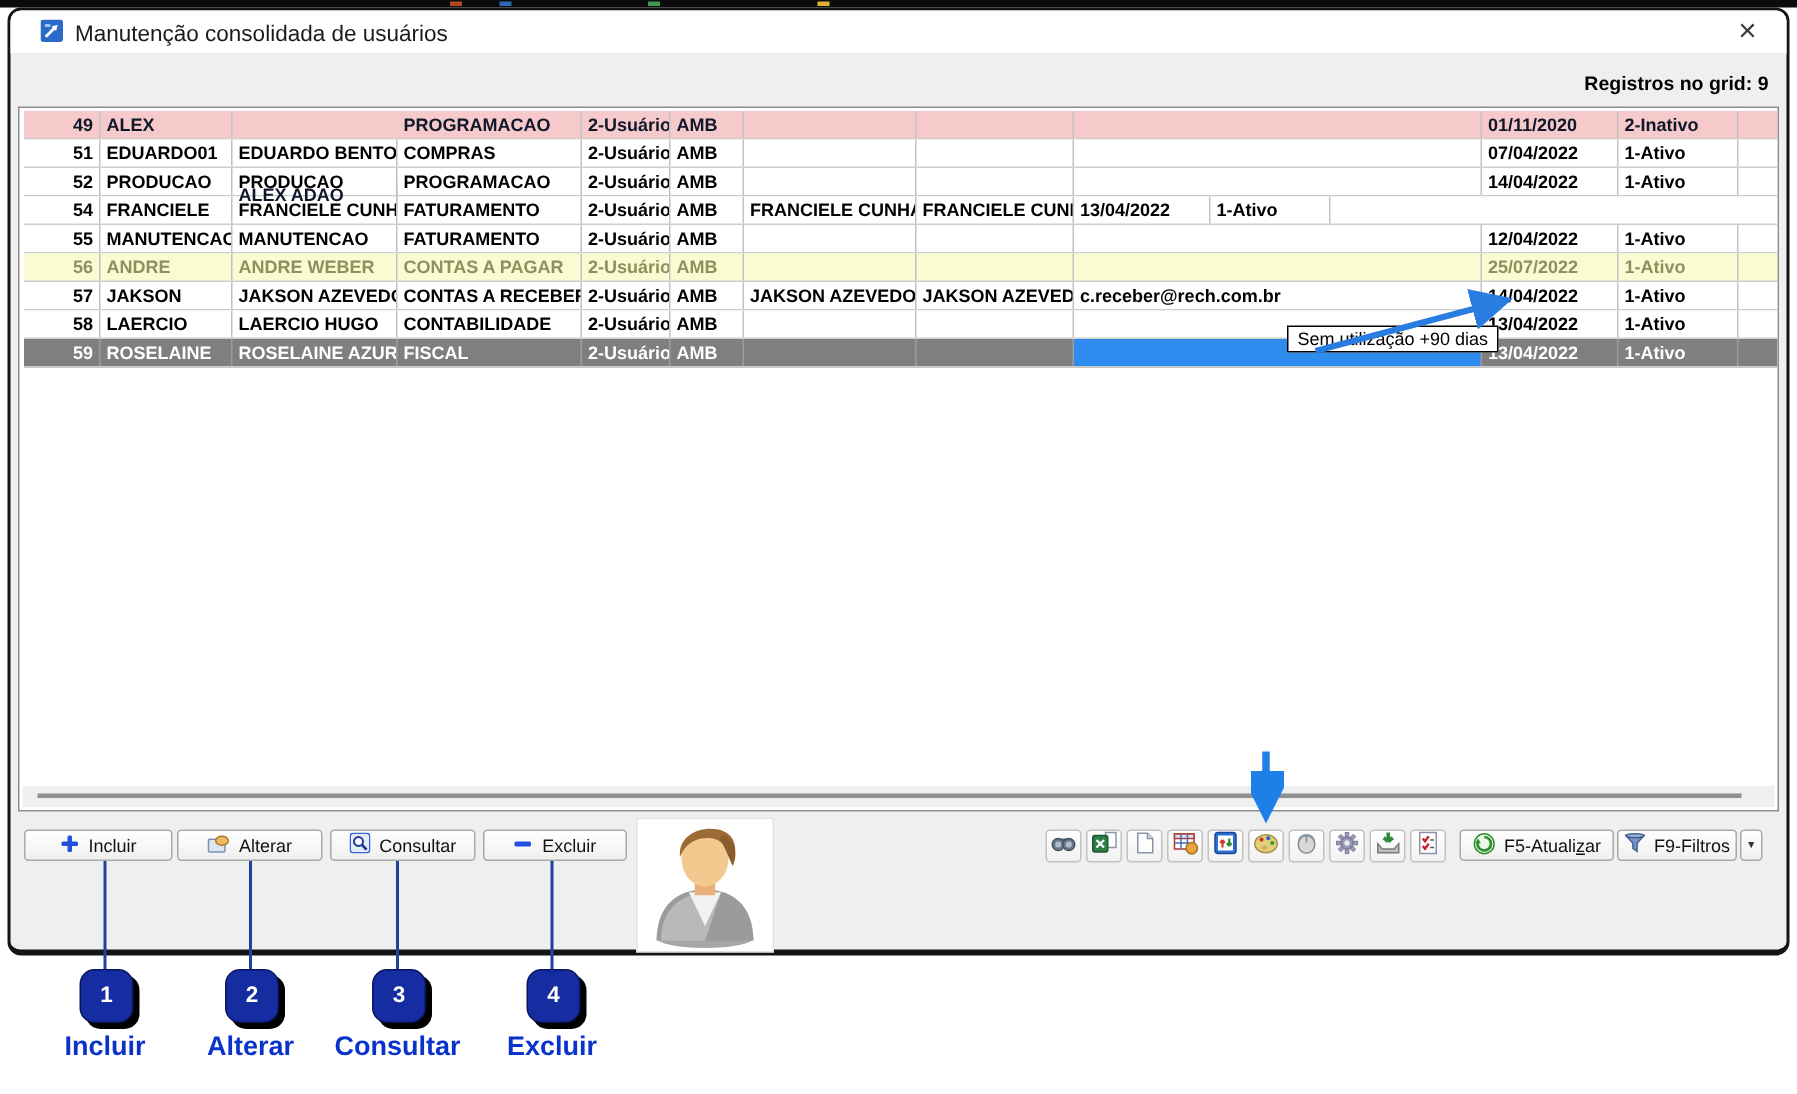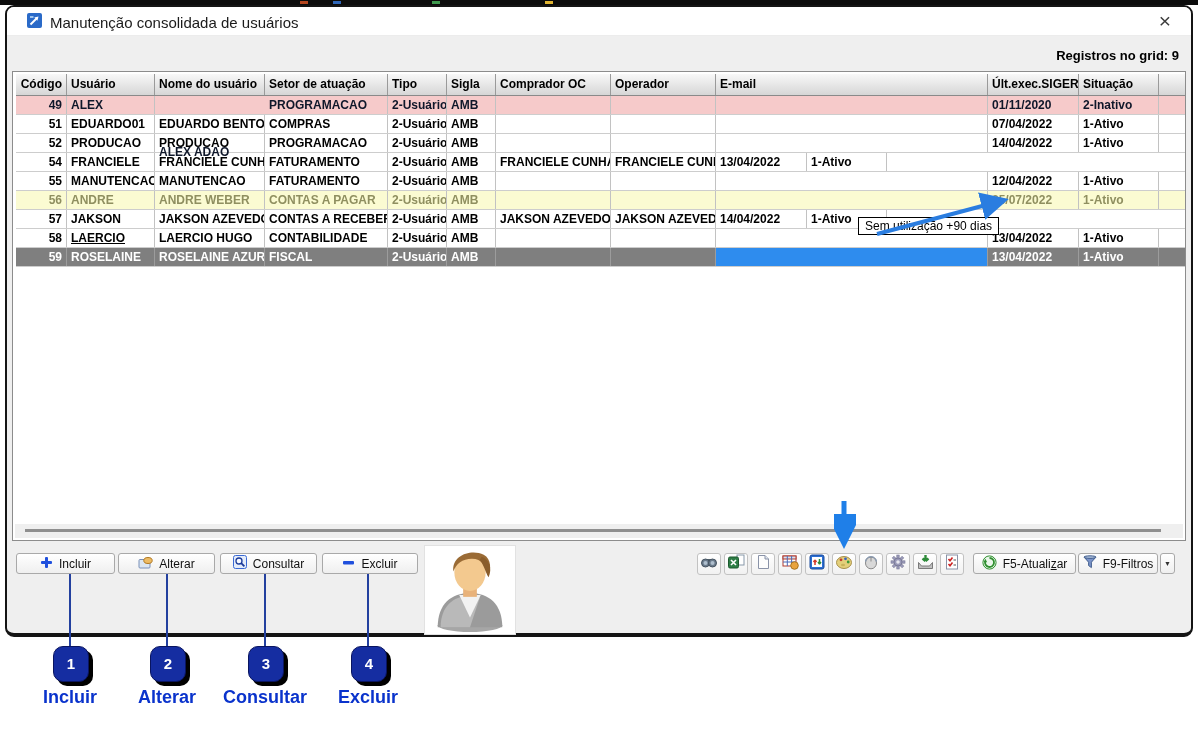--- a/index.html
+++ b/index.html
@@ -101,33 +101,20 @@
           <polygon points="11.5,3.5 7.3,4.6 10.4,7.7" fill="#fff"></polygon>
         </svg>
     </span>
     <span class="title-text">Manutenção consolidada de usuários</span>
     <span class="close-btn">×</span>
   </div>
 
   <div class="records">Registros no grid: 9</div>
 
   <div class="grid-panel">
-    <div class="grid-head">
-        <div class="hcell al-r" style="width: 51px;">Código</div>
-        <div class="hcell" style="width: 88px;">Usuário</div>
-        <div class="hcell" style="width: 110px;">Nome do usuário</div>
-        <div class="hcell" style="width: 123px;">Setor de atuação</div>
-        <div class="hcell" style="width: 59px;">Tipo</div>
-        <div class="hcell" style="width: 49px;">Sigla</div>
-        <div class="hcell" style="width: 115px;">Comprador OC</div>
-        <div class="hcell" style="width: 105px;">Operador</div>
-        <div class="hcell" style="width: 272px;">E-mail</div>
-        <div class="hcell" style="width: 91px;">Últ.exec.SIGER</div>
-        <div class="hcell" style="width: 80px;">Situação</div>
-      </div>
     <div>
         <div class="grow row-inactive">
           <div class="gcell al-r" style="width: 51px;">49</div>
           <div class="gcell" style="width: 88px;">ALEX</div>
           <div class="gcell" style="width: 110px; margin-top: 47px;">ALEX ADAO</div>
           <div class="gcell" style="width: 123px;">PROGRAMACAO</div>
           <div class="gcell" style="width: 59px;">2-Usuário</div>
           <div class="gcell" style="width: 49px;">AMB</div>
           <div class="gcell" style="width: 115px;"></div>
           <div class="gcell" style="width: 105px;"></div>
@@ -201,26 +188,27 @@
         </div>
         <div class="grow row-normal">
           <div class="gcell al-r" style="width: 51px;">57</div>
           <div class="gcell" style="width: 88px;">JAKSON</div>
           <div class="gcell" style="width: 110px;">JAKSON AZEVEDO</div>
           <div class="gcell" style="width: 123px; text-align: right;">CONTAS A RECEBER</div>
           <div class="gcell" style="width: 59px;">2-Usuário</div>
           <div class="gcell" style="width: 49px;">AMB</div>
           <div class="gcell" style="width: 115px;">JAKSON AZEVEDO</div>
           <div class="gcell" style="width: 105px;">JAKSON AZEVEDO</div>
+          <div class="gcell" style="width: 272px;">c.receber@rech.com.br</div>
           <div class="gcell" style="width: 91px;">14/04/2022</div>
           <div class="gcell" style="width: 80px;">1-Ativo</div>
         </div>
         <div class="grow row-normal">
           <div class="gcell al-r" style="width: 51px;">58</div>
-          <div class="gcell" style="width: 88px; text-decoration: underline;">LAERCIO</div>
+          <div class="gcell" style="width: 88px;">LAERCIO</div>
           <div class="gcell" style="width: 110px;">LAERCIO HUGO</div>
           <div class="gcell" style="width: 123px;">CONTABILIDADE</div>
           <div class="gcell" style="width: 59px;">2-Usuário</div>
           <div class="gcell" style="width: 49px;">AMB</div>
           <div class="gcell" style="width: 115px;"></div>
           <div class="gcell" style="width: 105px;"></div>
           <div class="gcell" style="width: 272px;"></div>
           <div class="gcell" style="width: 91px;">13/04/2022</div>
           <div class="gcell" style="width: 80px;">1-Ativo</div>
         </div>

